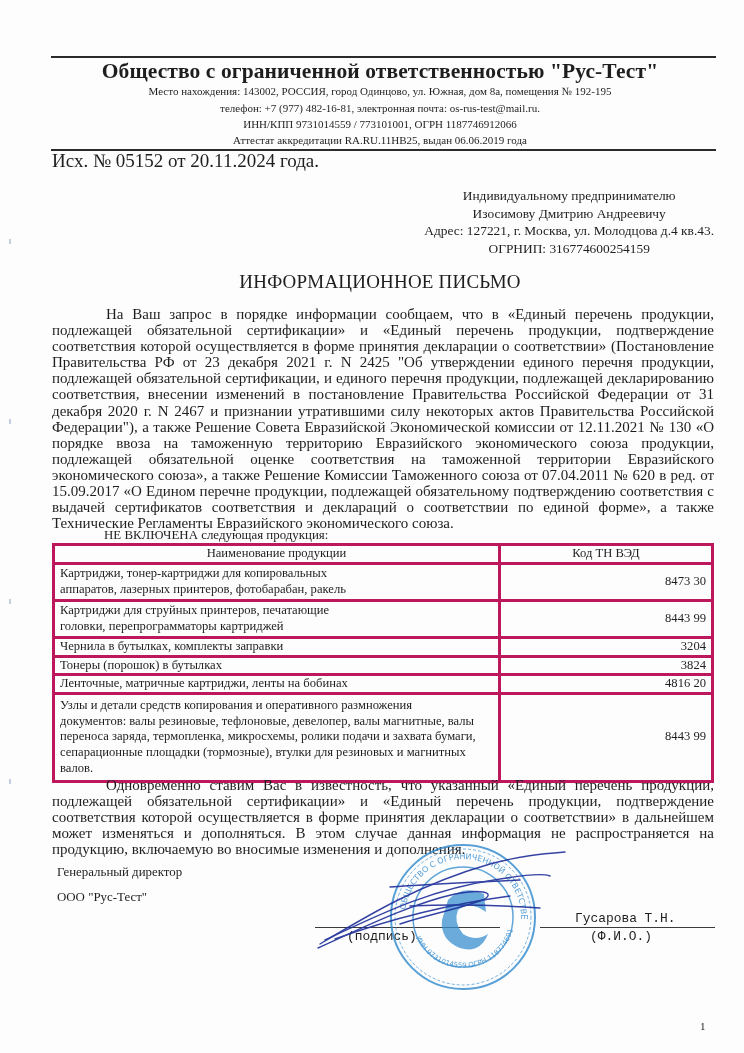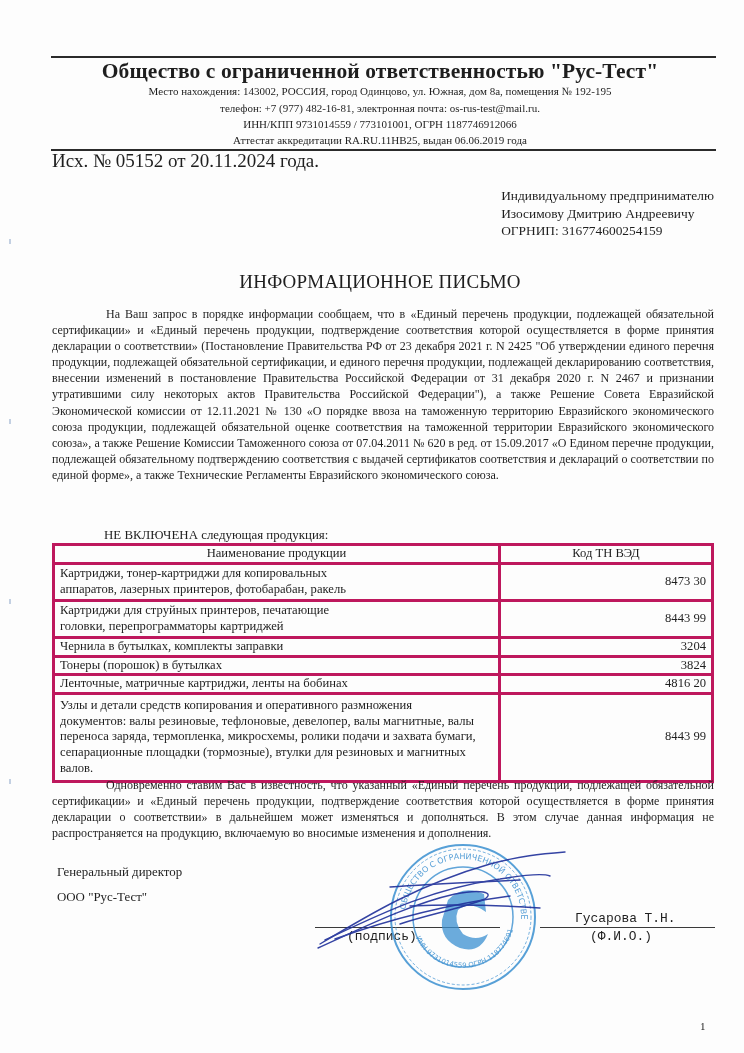--- a/index.html
+++ b/index.html
@@ -11,24 +11,24 @@
   .rule-top { position: absolute; left: 51px; top: 47px; width: 665px; height: 2px; background: #2b2b2b; }
   .rule-bottom { position: absolute; left: 51px; top: 140px; width: 665px; height: 2px; background: #2b2b2b; }
   .company-title {
     position: absolute; left: 40px; top: 49px; width: 680px; text-align: center;
     font-size: 21.5px; font-weight: bold; letter-spacing: 0.1px; line-height: 26px;
   }
   .hdr-line {
     position: absolute; left: 40px; width: 680px; text-align: center; font-size: 11px; line-height: 15px;
   }
   .outgoing { position: absolute; left: 52px; top: 143px; font-size: 19px; line-height: 18px; }
-  .addressee { position: absolute; right: 30px; top: 178px; text-align: left; font-size: 13.4px; line-height: 17.5px; }
+  .addressee { position: absolute; right: 30px; top: 178px; text-align: center; font-size: 13.4px; line-height: 17.5px; }
   .letter-title { position: absolute; left: 40px; top: 262px; width: 680px; text-align: center; font-size: 19px; letter-spacing: 0.2px; }
   .para {
-    position: absolute; left: 52px; width: 662px; font-size: 12px; line-height: 16.1px; text-align: justify;
+    position: absolute; left: 52px; width: 662px; font-size: 15px; line-height: 16.1px; text-align: justify;
     text-indent: 54px;
   }
   .not-included { position: absolute; left: 104px; top: 518px; font-size: 12.9px; line-height: 16px; }
   table.products {
     position: absolute; left: 52px; top: 534px; width: 662px; border-collapse: collapse; font-size: 12.6px;
   }
   table.products td, table.products th {
     border: 3px solid #be185d; font-weight: normal; padding: 0 5px; line-height: 15.6px; vertical-align: middle;
   }
   table.products th { text-align: center; height: 16px; }
@@ -58,20 +58,21 @@
   <div class="hdr-line" style="top:92px">телефон: +7 (977) 482-16-81, электронная почта: os-rus-test@mail.ru.</div>
   <div class="hdr-line" style="top:108px">ИНН/КПП 9731014559 / 773101001, ОГРН 1187746912066</div>
   <div class="hdr-line" style="top:124px">Аттестат аккредитации RA.RU.11НВ25, выдан 06.06.2019 года</div>
   <div class="rule-bottom"></div>
 
   <div class="outgoing">Исх. № 05152 от 20.11.2024 года.</div>
 
   <div class="addressee">
     <div>Индивидуальному предпринимателю</div>
     <div>Изосимову Дмитрию Андреевичу</div>
+    <div>Адрес: 127221, г. Москва, ул. Молодцова д.4 кв.43.</div>
     <div>ОГРНИП: 316774600254159</div>
   </div>
 
   <div class="letter-title">ИНФОРМАЦИОННОЕ ПИСЬМО</div>
 
   <div class="para" style="top:297px">На Ваш запрос в порядке информации сообщаем, что в «Единый перечень продукции, подлежащей обязательной сертификации» и «Единый перечень продукции, подтверждение соответствия которой осуществляется в форме принятия декларации о соответствии» (Постановление Правительства РФ от 23 декабря 2021 г. N 2425 "Об утверждении единого перечня продукции, подлежащей обязательной сертификации, и единого перечня продукции, подлежащей декларированию соответствия, внесении изменений в постановление Правительства Российской Федерации от 31 декабря 2020 г. N 2467 и признании утратившими силу некоторых актов Правительства Российской Федерации"), а также Решение Совета Евразийской Экономической комиссии от 12.11.2021 № 130 «О порядке ввоза на таможенную территорию Евразийского экономического союза продукции, подлежащей обязательной оценке соответствия на таможенной территории Евразийского экономического союза», а также Решение Комиссии Таможенного союза от 07.04.2011 № 620 в ред. от 15.09.2017 «О Едином перечне продукции, подлежащей обязательному подтверждению соответствия с выдачей сертификатов соответствия и деклараций о соответствии по единой форме», а также Технические Регламенты Евразийского экономического союза.</div>
 
   <div class="not-included">НЕ ВКЛЮЧЕНА следующая продукция:</div>
 
   <table class="products">

